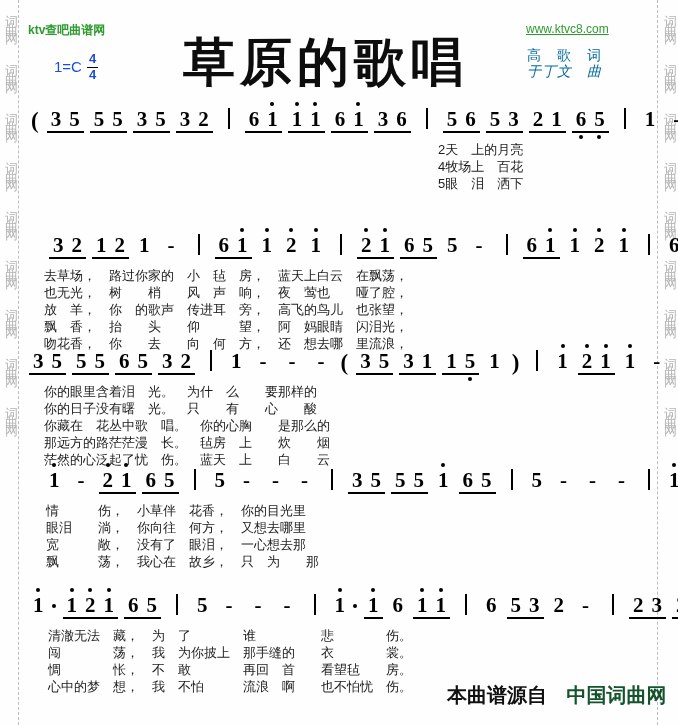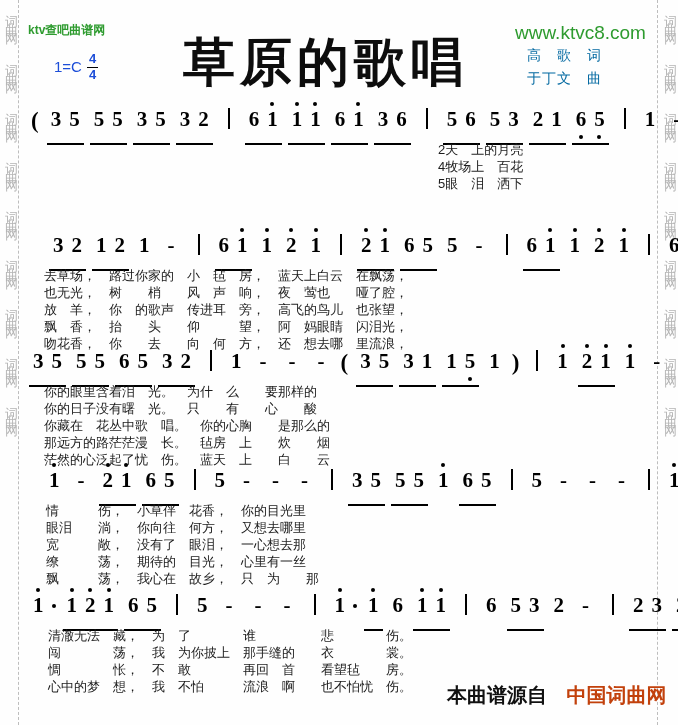--- a/index.html
+++ b/index.html
@@ -14,53 +14,53 @@
   .vdl{left:18px;}
   .vdr{right:20px;}
   
   .site-left{position:absolute;left:28px;top:22px;font-size:12px;font-weight:bold;color:#2e9b2f;}
   .keysig{position:absolute;left:54px;top:52px;font-size:15px;color:#1d4ed8;display:flex;align-items:center;}
   .frac{display:inline-flex;flex-direction:column;align-items:center;font-size:13px;line-height:1.05;
         margin-left:5px;font-weight:bold;}
   .frac .num{border-bottom:1px solid #000;padding:0 2px 1px;}
   .title{position:absolute;left:183px;top:28px;margin:0;font-size:52px;font-weight:bold;
          font-family:"Liberation Serif",serif;letter-spacing:5px;color:#0d0d0d;}
-  .site-right{position:absolute;left:515px;top:22px;font-size:19px;color:#2e9b2f;}
+  .site-right{position:absolute;left:526px;top:22px;font-size:12px;color:#2e9b2f;text-decoration:underline;}
   .credit{position:absolute;left:527px;font-size:14px;letter-spacing:1px;color:#0369a1;}
   .c1{top:47px;}
-  .c2{top:70px;}
+  .c2{top:63px;font-style:italic;}
   
   .system{position:absolute;left:22px;right:24px;}
   .sys0{top:98px;}  .sys1{top:224px;} .sys2{top:340px;} .sys3{top:459px;} .sys4{top:584px;}
   .notes{font-family:"Liberation Serif",serif;font-weight:bold;font-size:21px;color:#000;
          white-space:nowrap;padding-top:9px;height:28px;}
   .sys0 .notes{margin-left:4px;}  .sys1 .notes{margin-left:24px;}
   .sys2 .notes{margin-left:4px;}  .sys3 .notes{margin-left:20px;}
   .sys4 .notes{margin-left:4px;}
   .lyrics{margin-top:6px;}
   .sys0 .lyrics{margin-left:416px;} .sys1 .lyrics{margin-left:22px;}
   .sys2 .lyrics{margin-left:22px;}  .sys3 .lyrics{margin-left:24px;}
   .sys4 .lyrics{margin-left:26px;}
   .lyr{white-space:pre;font-size:13px;line-height:17px;color:#1c1c1c;}
   .grp{display:inline-block;margin:0 3px;line-height:1;}
-  .grp.u{border-bottom:2px solid #000;padding-bottom:13px;}
+  .grp.u{border-bottom:2px solid #000;padding-bottom:1px;}
   .nt{display:inline-block;position:relative;padding:0 4px;line-height:1;}
   .nt .da{position:absolute;left:50%;top:-7px;width:4px;height:4px;margin-left:-2px;
           background:#000;border-radius:50%;}
   .nt .db{position:absolute;left:50%;bottom:-9px;width:4px;height:4px;margin-left:-2px;
           background:#000;border-radius:50%;}
   .aug{display:inline-block;width:4px;height:4px;background:#000;border-radius:50%;
        margin:0 1px 4px 4px;}
   .dash{display:inline-block;padding:0 8px;font-weight:bold;}
   .bar{display:inline-block;width:2px;height:21px;background:#000;margin:0 9px;vertical-align:-3px;}
   .paren{display:inline-block;font-size:23px;padding:0 2px;vertical-align:-2px;}
   
   .footer{position:absolute;left:447px;top:682px;font-size:20px;font-weight:bold;white-space:nowrap;}
   .fp{color:#111;}
-  .fb{color:#c2410c;margin-left:14px;}
+  .fb{color:#14532d;margin-left:14px;}
 </style>
 </head>
 <body>
 
 <div class="page">
   <div class="bcol bleft" id="border-left">词曲网　词曲网　词曲网　词曲网　词曲网　词曲网　词曲网　词曲网　词曲网　</div>
   <div class="vdash vdl"></div>
   <div class="vdash vdr"></div>
   <div class="bcol bright" id="border-right">词曲网　词曲网　词曲网　词曲网　词曲网　词曲网　词曲网　词曲网　词曲网　</div>
 
@@ -108,21 +108,20 @@
           <div class="lyr">那远方的路茫茫漫　长。　毡房　上　　炊　　烟</div>
           <div class="lyr">茫然的心泛起了忧　伤。　蓝天　上　　白　　云</div>
         </div>
       </div>
       <div class="system sys3">
         <div class="notes"><span class="grp"><span class="nt">1<span class="da"></span></span></span><span class="grp"><span class="dash">-</span></span><span class="grp u"><span class="nt">2<span class="da"></span></span><span class="nt">1<span class="da"></span></span></span><span class="grp u"><span class="nt">6</span><span class="nt">5</span></span><span class="grp"><span class="bar"></span></span><span class="grp"><span class="nt">5</span></span><span class="grp"><span class="dash">-</span></span><span class="grp"><span class="dash">-</span></span><span class="grp"><span class="dash">-</span></span><span class="grp"><span class="bar"></span></span><span class="grp u"><span class="nt">3</span><span class="nt">5</span></span><span class="grp u"><span class="nt">5</span><span class="nt">5</span></span><span class="grp"><span class="nt">1<span class="da"></span></span></span><span class="grp u"><span class="nt">6</span><span class="nt">5</span></span><span class="grp"><span class="bar"></span></span><span class="grp"><span class="nt">5</span></span><span class="grp"><span class="dash">-</span></span><span class="grp"><span class="dash">-</span></span><span class="grp"><span class="dash">-</span></span><span class="grp"><span class="bar"></span></span><span class="grp"><span class="nt">1<span class="da"></span></span></span></div>
         <div class="lyrics">
           <div class="lyr">情　　　伤，　小草伴　花香，　你的目光里</div>
           <div class="lyr">眼泪　　淌，　你向往　何方，　又想去哪里</div>
           <div class="lyr">宽　　　敞，　没有了　眼泪，　一心想去那</div>
-          <div class="lyr">缭　　　荡，　期待的　目光，　心里有一丝</div>
           <div class="lyr">飘　　　荡，　我心在　故乡，　只　为　　那</div>
         </div>
       </div>
       <div class="system sys4">
         <div class="notes"><span class="grp"><span class="nt">1<span class="da"></span></span><span class="aug"></span></span><span class="grp u"><span class="nt">1<span class="da"></span></span><span class="nt">2<span class="da"></span></span><span class="nt">1<span class="da"></span></span></span><span class="grp u"><span class="nt">6</span><span class="nt">5</span></span><span class="grp"><span class="bar"></span></span><span class="grp"><span class="nt">5</span></span><span class="grp"><span class="dash">-</span></span><span class="grp"><span class="dash">-</span></span><span class="grp"><span class="dash">-</span></span><span class="grp"><span class="bar"></span></span><span class="grp"><span class="nt">1<span class="da"></span></span><span class="aug"></span></span><span class="grp u"><span class="nt">1<span class="da"></span></span></span><span class="grp"><span class="nt">6</span></span><span class="grp u"><span class="nt">1<span class="da"></span></span><span class="nt">1<span class="da"></span></span></span><span class="grp"><span class="bar"></span></span><span class="grp"><span class="nt">6</span></span><span class="grp u"><span class="nt">5</span><span class="nt">3</span></span><span class="grp"><span class="nt">2</span></span><span class="grp"><span class="dash">-</span></span><span class="grp"><span class="bar"></span></span><span class="grp u"><span class="nt">2</span><span class="nt">3</span></span><span class="grp u"><span class="nt">2</span></span></div>
         <div class="lyrics">
           <div class="lyr">清澈无法　藏，　为　了　　　　谁　　　　　悲　　　　伤。</div>
           <div class="lyr">闯　　　　荡，　我　为你披上　那手缝的　　衣　　　　裳。</div>
           <div class="lyr">惆　　　　怅，　不　敢　　　　再回　首　　看望毡　　房。</div>
           <div class="lyr">心中的梦　想，　我　不怕　　　流浪　啊　　也不怕忧　伤。</div>

